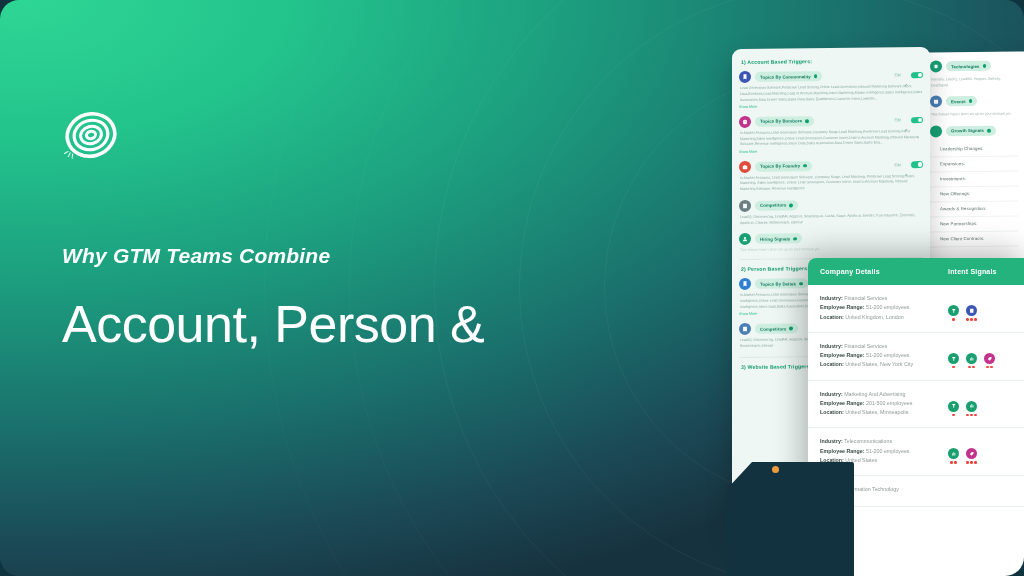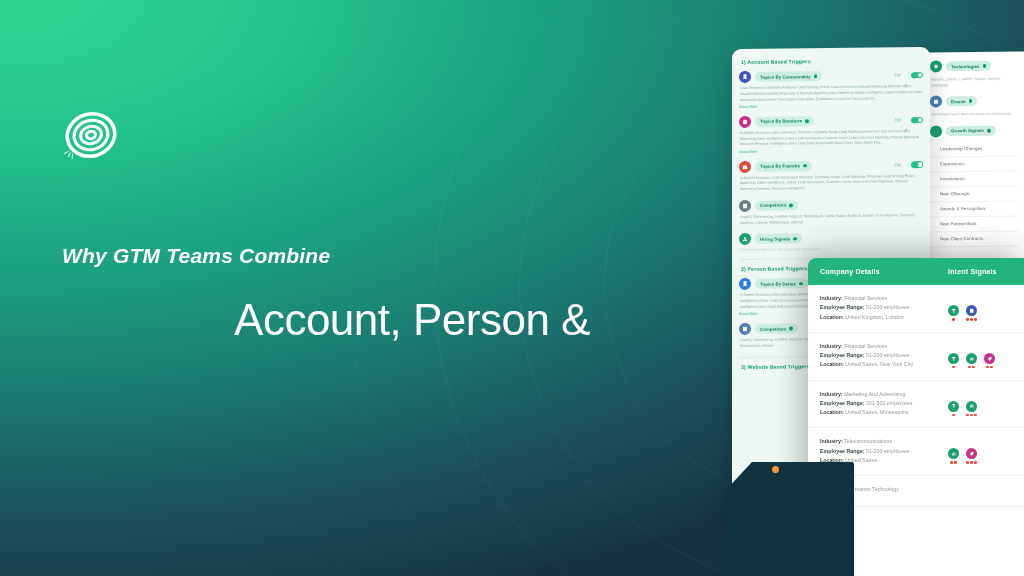--- a/index.html
+++ b/index.html
@@ -6,20 +6,21 @@
   html,body { width:1024px; height:576px; overflow:hidden; }
   body {
     font-family:"Liberation Sans", sans-serif;
     background:#0f3440;
     position:relative;
   }
   #stage {
     position:absolute; inset:0; width:1024px; height:576px; overflow:hidden;
     background:
       radial-gradient(120% 110% at 2% 0%, #2ed694 0%, #23c38c 22%, #1c9d7e 45%, #1a6f6c 68%, #1b4a56 86%, #17323f 100%);
+    border-radius: 19px;
   }
   
   .arcs { position:absolute; left:0; top:0; width:1024px; height:576px; pointer-events:none; opacity:.55; }
   .arc {
     position:absolute; border-radius:50%;
     border:1.3px solid rgba(255,255,255,.085);
   }
   .a1 { width:430px;  height:430px;  left:604px; top:72px; }
   .a2 { width:600px;  height:600px;  left:519px; top:-13px; }
   .a3 { width:770px;  height:770px;  left:434px; top:-98px; }
@@ -30,24 +31,23 @@
   .left { position:absolute; left:62px; top:108px; width:700px; z-index:5; }
   .logo { width:58px; height:58px; position:relative; }
   .logo svg { display:block; }
   .eyebrow {
     margin-top:78px;
     font-size:21px; font-weight:700; font-style:italic;
     color:#ffffff; letter-spacing:.2px;
   }
   .headline {
     margin-top:24px;
-    font-size:44px; line-height:1.26;
+    font-size:52px; line-height:1.26;
     font-weight:300; color:#ffffff; letter-spacing:-.5px;
     max-width:700px;
-    text-align:center;
   }
   .headline .l2 { display:block; }
 
   
   .ui { position:absolute; right:-2px; top:0; width:300px; height:576px; z-index:4; }
 
   
   .triggers {
     position:absolute; left:6px; top:48px; width:198px; height:480px;
     background:#eef7f4; border-radius:9px 9px 0 0;

